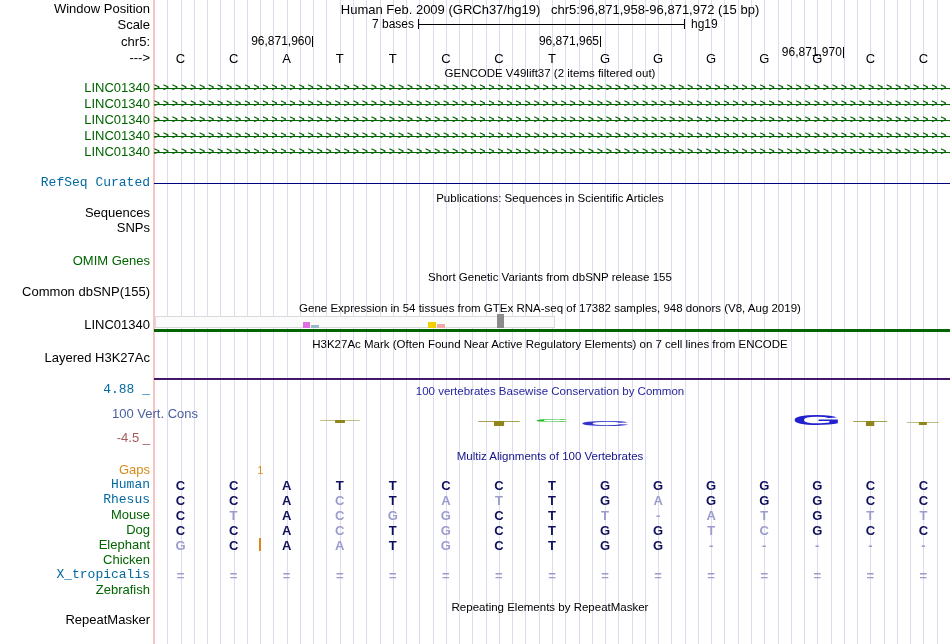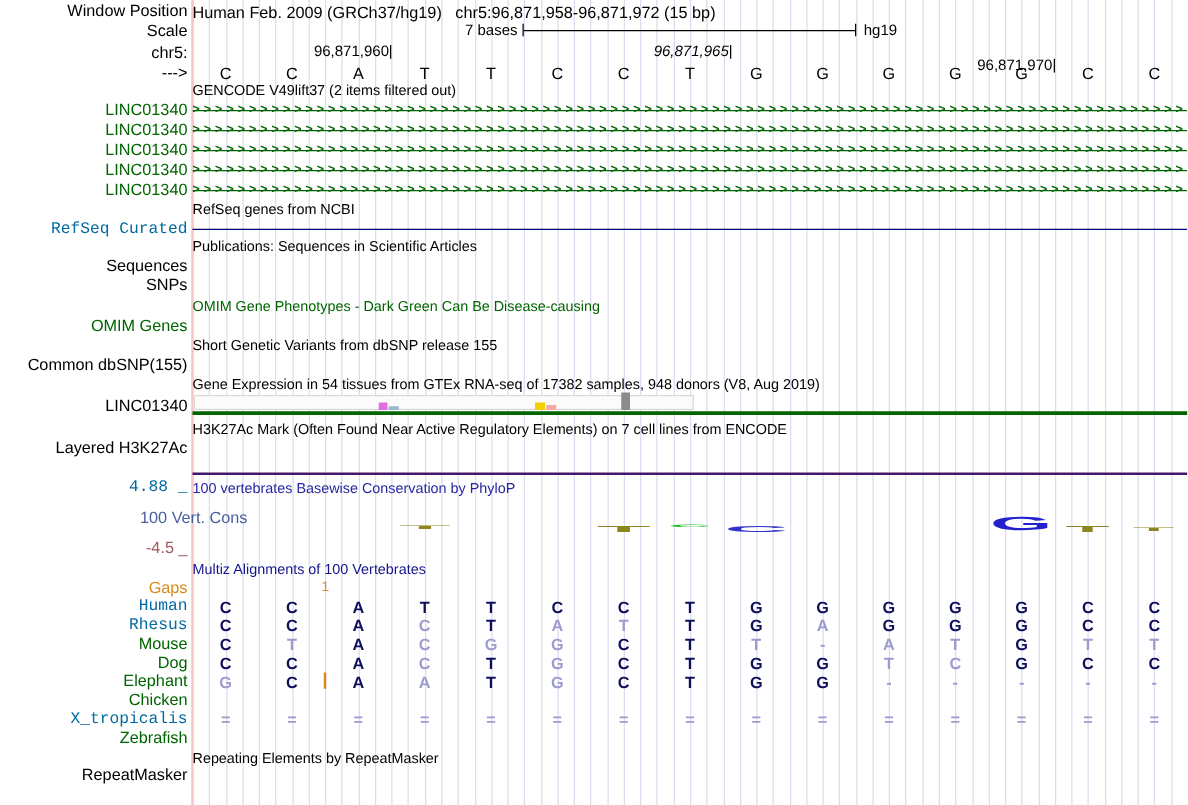--- a/index.html
+++ b/index.html
@@ -2,21 +2,21 @@
 <html><head>
 <meta charset="utf-8">
 <style>
   html,body{margin:0;padding:0;background:#fff;}
   #app{position:relative;width:950px;height:644px;background:#fff;overflow:hidden;
        font-family:"Liberation Sans","DejaVu Sans",sans-serif;color:#000;}
   .vline{position:absolute;top:0;bottom:0;width:1px;background:#dcdcef;}
   #pinkline{position:absolute;top:0;bottom:0;left:153px;width:2px;background:#f7c5c5;}
   .label{position:absolute;left:0;width:150px;text-align:right;font-size:13px;
          line-height:16px;height:16px;white-space:nowrap;}
-  .title{position:absolute;left:154px;width:792px;text-align:left;font-size:11.5px;
+  .title{position:absolute;left:154px;width:792px;text-align:center;font-size:11.5px;
          line-height:14px;height:14px;white-space:nowrap;}
   .green{color:#006400;}
   .navy{color:#0369a1;font-family:Liberation Mono, monospace;}
   .orange{color:#d98a1a;}
   .maroon{color:#a25b5b;}
   .blue{color:#4a5f9e;margin-left:48px;}
   .bluetitle{color:#2626a0;}
   .navytitle{color:#14148c;}
   .cellrow{position:absolute;left:154px;width:796px;display:flex;}
   .cell{flex:1 1 0;text-align:center;white-space:nowrap;}
@@ -115,21 +115,21 @@
   <div class="title" style="top:2px;font-size:13px;height:15px;line-height:15px">
     <span>Human Feb. 2009 (GRCh37/hg19)</span>&nbsp;&nbsp;&nbsp;<span>chr5:96,871,958-96,871,972 (15 bp)</span>
   </div>
 
   <div class="ticklabel" style="top:18px;left:294px;width:120px">7 bases</div>
   <div id="scalebar" style="left:418px;width:265px"></div>
   <div class="ticklabel" style="top:18px;left:691px;width:60px;text-align:left">hg19</div>
 
   <div id="coord-ticks">
       <div class="ticklabel" style="top: 35px; left: 193.2px; width: 120px;"><span>96,871,960</span><span class="tickbar"></span></div>
-      <div class="ticklabel" style="top: 35px; left: 465px; width: 120px; font-style: italic;"><span>96,871,965</span><span class="tickbar"></span></div>
+      <div class="ticklabel" style="top: 35px; left: 481px; width: 120px;"><span>96,871,965</span><span class="tickbar"></span></div>
       <div class="ticklabel" style="top: 46px; left: 723.867px; width: 120px;"><span>96,871,970</span><span class="tickbar"></span></div>
     </div>
   <div id="seq-row" class="cellrow" style="top:51px;height:15px;line-height:15px">
       <span class="cell">C</span>
       <span class="cell">C</span>
       <span class="cell">A</span>
       <span class="cell">T</span>
       <span class="cell">T</span>
       <span class="cell">C</span>
       <span class="cell">C</span>
@@ -150,29 +150,27 @@
       <div class="label green" style="top: 96px;">LINC01340</div>
       <div class="generow" style="top: 96px;"><span>&gt;&gt;&gt;&gt;&gt;&gt;&gt;&gt;&gt;&gt;&gt;&gt;&gt;&gt;&gt;&gt;&gt;&gt;&gt;&gt;&gt;&gt;&gt;&gt;&gt;&gt;&gt;&gt;&gt;&gt;&gt;&gt;&gt;&gt;&gt;&gt;&gt;&gt;&gt;&gt;&gt;&gt;&gt;&gt;&gt;&gt;&gt;&gt;&gt;&gt;&gt;&gt;&gt;&gt;&gt;&gt;&gt;&gt;&gt;&gt;&gt;&gt;&gt;&gt;&gt;&gt;&gt;&gt;&gt;&gt;&gt;&gt;&gt;&gt;&gt;&gt;&gt;&gt;&gt;&gt;&gt;&gt;&gt;&gt;&gt;&gt;&gt;&gt;&gt;&gt;&gt;&gt;&gt;&gt;&gt;&gt;</span></div>
       <div class="label green" style="top: 112px;">LINC01340</div>
       <div class="generow" style="top: 112px;"><span>&gt;&gt;&gt;&gt;&gt;&gt;&gt;&gt;&gt;&gt;&gt;&gt;&gt;&gt;&gt;&gt;&gt;&gt;&gt;&gt;&gt;&gt;&gt;&gt;&gt;&gt;&gt;&gt;&gt;&gt;&gt;&gt;&gt;&gt;&gt;&gt;&gt;&gt;&gt;&gt;&gt;&gt;&gt;&gt;&gt;&gt;&gt;&gt;&gt;&gt;&gt;&gt;&gt;&gt;&gt;&gt;&gt;&gt;&gt;&gt;&gt;&gt;&gt;&gt;&gt;&gt;&gt;&gt;&gt;&gt;&gt;&gt;&gt;&gt;&gt;&gt;&gt;&gt;&gt;&gt;&gt;&gt;&gt;&gt;&gt;&gt;&gt;&gt;&gt;&gt;&gt;&gt;&gt;&gt;&gt;&gt;</span></div>
       <div class="label green" style="top: 128px;">LINC01340</div>
       <div class="generow" style="top: 128px;"><span>&gt;&gt;&gt;&gt;&gt;&gt;&gt;&gt;&gt;&gt;&gt;&gt;&gt;&gt;&gt;&gt;&gt;&gt;&gt;&gt;&gt;&gt;&gt;&gt;&gt;&gt;&gt;&gt;&gt;&gt;&gt;&gt;&gt;&gt;&gt;&gt;&gt;&gt;&gt;&gt;&gt;&gt;&gt;&gt;&gt;&gt;&gt;&gt;&gt;&gt;&gt;&gt;&gt;&gt;&gt;&gt;&gt;&gt;&gt;&gt;&gt;&gt;&gt;&gt;&gt;&gt;&gt;&gt;&gt;&gt;&gt;&gt;&gt;&gt;&gt;&gt;&gt;&gt;&gt;&gt;&gt;&gt;&gt;&gt;&gt;&gt;&gt;&gt;&gt;&gt;&gt;&gt;&gt;&gt;&gt;&gt;</span></div>
       <div class="label green" style="top: 144px;">LINC01340</div>
       <div class="generow" style="top: 144px;"><span>&gt;&gt;&gt;&gt;&gt;&gt;&gt;&gt;&gt;&gt;&gt;&gt;&gt;&gt;&gt;&gt;&gt;&gt;&gt;&gt;&gt;&gt;&gt;&gt;&gt;&gt;&gt;&gt;&gt;&gt;&gt;&gt;&gt;&gt;&gt;&gt;&gt;&gt;&gt;&gt;&gt;&gt;&gt;&gt;&gt;&gt;&gt;&gt;&gt;&gt;&gt;&gt;&gt;&gt;&gt;&gt;&gt;&gt;&gt;&gt;&gt;&gt;&gt;&gt;&gt;&gt;&gt;&gt;&gt;&gt;&gt;&gt;&gt;&gt;&gt;&gt;&gt;&gt;&gt;&gt;&gt;&gt;&gt;&gt;&gt;&gt;&gt;&gt;&gt;&gt;&gt;&gt;&gt;&gt;&gt;&gt;</span></div>
     </div>
 
-  <div class="title" style="top:161px">RefSeq genes from NCBI</div>
   <div class="label navy" style="top:175px">RefSeq Curated</div>
   <div class="hline" style="top:183px;height:1px;background:#000080"></div>
 
   <div class="title" style="top:191px">Publications: Sequences in Scientific Articles</div>
   <div class="label" style="top:205px">Sequences</div>
   <div class="label" style="top:220px">SNPs</div>
 
-  <div class="title green" style="top:239px">OMIM Gene Phenotypes - Dark Green Can Be Disease-causing</div>
   <div class="label green" style="top:253px">OMIM Genes</div>
 
   <div class="title" style="top:270px">Short Genetic Variants from dbSNP release 155</div>
   <div class="label" style="top:284px">Common dbSNP(155)</div>
 
   <div class="title" style="top:301px">Gene Expression in 54 tissues from GTEx RNA-seq of 17382 samples, 948 donors (V8, Aug 2019)</div>
   <div class="label" style="top:317px">LINC01340</div>
   <div style="position:absolute;left:155px;top:316px;width:400px;height:12px;background:#fbfbfb;border:1px solid #d9d9d9;box-sizing:border-box"></div>
   <div id="gtex-ticks">
       <div class="gtex-tick" style="left: 303px; width: 7px; height: 6px; top: 322px; background: rgb(224, 110, 224);"></div>
@@ -181,21 +179,21 @@
       <div class="gtex-tick" style="left: 437px; width: 8px; height: 4px; top: 324px; background: rgb(244, 169, 169);"></div>
       <div class="gtex-tick" style="left: 497px; width: 7px; height: 14px; top: 314px; background: rgb(140, 140, 140);"></div>
     </div>
   <div class="hline" style="top:329px;height:3px;background:#006400"></div>
 
   <div class="title" style="top:337px">H3K27Ac Mark (Often Found Near Active Regulatory Elements) on 7 cell lines from ENCODE</div>
   <div class="label" style="top:350px">Layered H3K27Ac</div>
   <div class="hline" style="top:378px;height:2px;background:#45176b"></div>
 
   <div class="label navy" style="top:382px">4.88 _</div>
-  <div class="title bluetitle" style="top:384px">100 vertebrates Basewise Conservation by PhyloP</div>
+  <div class="title bluetitle" style="top:384px">100 vertebrates Basewise Conservation by Common</div>
   <div class="label blue" style="top:406px">100 Vert. Cons</div>
   <div class="label maroon" style="top:430px">-4.5 _</div>
   <div id="phylop-marks">
       <div class="phylop-mark" style="color: rgb(143, 133, 28); left: 331.733px; top: 414px; transform: scale(4.2, 0.26087);">T</div>
       <div class="phylop-mark" style="color: rgb(143, 133, 28); left: 490.933px; top: 416px; transform: scale(4.4, 0.434783);">T</div>
       <div class="phylop-mark" style="color: rgb(34, 187, 34); left: 544px; top: 413px; transform: scale(3, 0.173913);">C</div>
       <div class="phylop-mark" style="color: rgb(51, 51, 204); left: 597.067px; top: 416px; transform: scale(4.4, 0.434783);">C</div>
       <div class="phylop-mark" style="color: rgb(34, 34, 204); left: 809.333px; top: 412px; transform: scale(4, 0.956522);">G</div>
       <div class="phylop-mark" style="color: rgb(143, 133, 28); left: 862.4px; top: 416px; transform: scale(3.6, 0.434783);">T</div>
       <div class="phylop-mark" style="color: rgb(143, 133, 28); left: 915.467px; top: 416px; transform: scale(3.4, 0.26087);">T</div>

